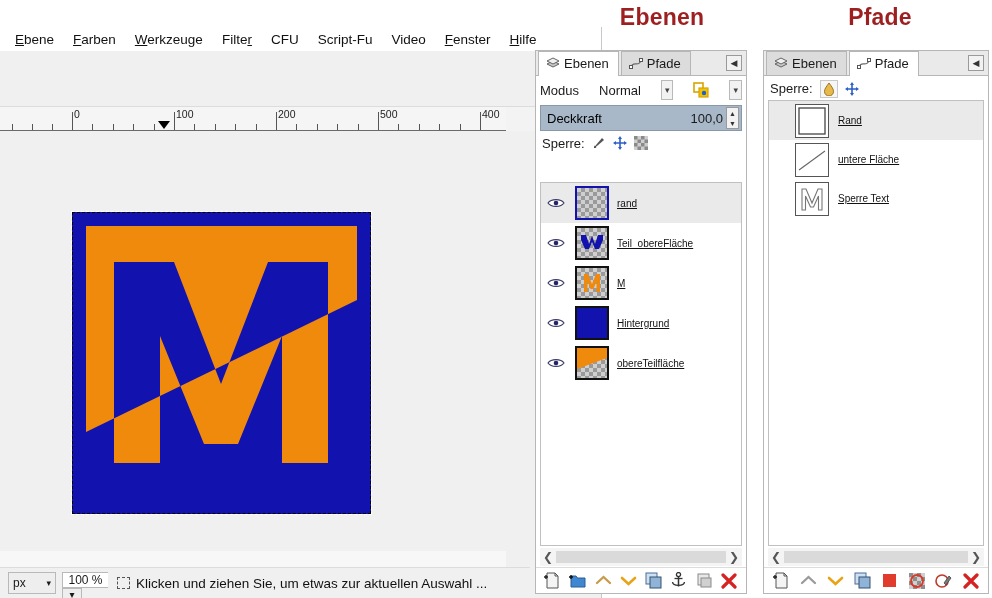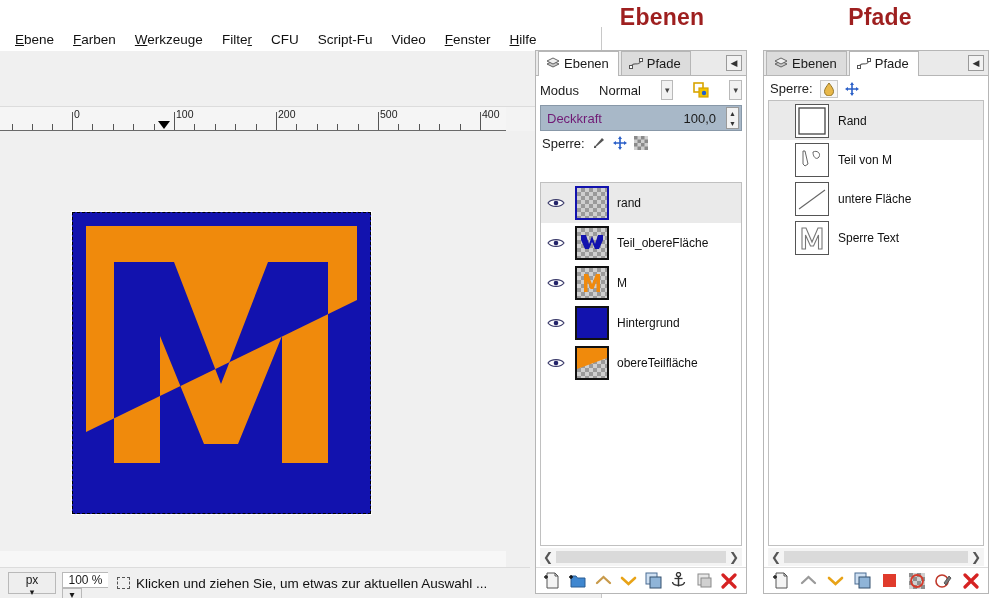--- a/index.html
+++ b/index.html
@@ -110,21 +110,20 @@
   
   .statusbar {
     position: absolute; left: 0; bottom: 0; width: 530px; height: 31px;
     background: #f0f0f0; display: flex; align-items: center;
     border-top: 1px solid #dcdcdc; padding-left: 8px; gap: 6px;
   }
   .unitbox {
     width: 48px; height: 22px; background: #eeeeee; border: 1px solid #b9b9b9;
     display: flex; align-items: center; padding: 0 4px; font-size: 12px;
     justify-content: space-between;
-    flex-direction: column;
   }
   .zoombox {
     height: 22px; display: flex; align-items: stretch; flex-direction: column;
   }
   .zoomval {
     width: 46px; background: #fff; border: 1px solid #b9b9b9; border-right: 0;
     display: flex; align-items: center; justify-content: center; font-size: 12px;
   }
   .zoomdrop {
     width: 20px; background: #eeeeee; border: 1px solid #b9b9b9;
@@ -175,22 +174,22 @@
   .link-btn {
     width: 22px; height: 20px; display: flex; align-items: center;
     justify-content: center;
   }
 
   .opacityrow {
     height: 26px; margin: 1px 4px 0 4px; background: #a8b8c8;
     border: 1px solid #8898a8; display: flex; align-items: center;
     padding: 0 2px 0 6px; position: relative;
   }
-  .opacityrow .lbl { font-size: 13px; color: #701a75; }
-  .opacityrow .val { margin-left: auto; font-size: 13px; padding-right: 10px; }
+  .opacityrow .lbl { font-size: 13px; color: #000000; }
+  .opacityrow .val { margin-left: auto; font-size: 13px; padding-right: 3px; }
   .spinner {
     width: 13px; height: 22px; display: flex; flex-direction: column;
     border: 1px solid #9a9a9a; background: #f2f2f2;
   }
   .spinner div {
     flex: 1; display: flex; align-items: center; justify-content: center;
     font-size: 7px; color: #333;
   }
 
   .sperrerow {
@@ -216,21 +215,21 @@
   .thumb {
     width: 34px; height: 34px; flex: 0 0 34px; position: relative;
     background-image:
       linear-gradient(45deg, #9a9a9a 25%, transparent 25%, transparent 75%, #9a9a9a 75%),
       linear-gradient(45deg, #9a9a9a 25%, #cfcfcf 25%, #cfcfcf 75%, #9a9a9a 75%);
     background-size: 8px 8px;
     background-position: 0 0, 4px 4px;
   }
   .thumb.border-blue { border: 2px solid #1212ae; }
   .thumb.border-dark { border: 2px solid #111; }
-  .rowlabel { font-size: 12px; color: #111; white-space: nowrap; }
+  .rowlabel { font-size: 10px; color: #111; white-space: nowrap; text-decoration: underline; }
 
   .pathrow {
     display: flex; align-items: center; height: 39px; padding-left: 26px;
     gap: 9px; cursor: default;
   }
   .pathrow.selected { background: #eaeaea; }
   .paththumb {
     width: 34px; height: 34px; flex: 0 0 34px; background: #fff;
     border: 1px solid #555; position: relative; overflow: hidden;
   }
@@ -608,29 +607,20 @@
         <div class="paththumb">
           <svg width="32" height="32" viewBox="0 0 32 32">
             <rect x="3" y="3" width="26" height="26" fill="none" stroke="#444" stroke-width="1.3"></rect>
           </svg>
         </div>
         <div class="rowlabel">Rand</div>
       </div>
       <div class="pathrow">
         <div class="paththumb">
           <svg width="32" height="32" viewBox="0 0 32 32">
-            <path d="M7 7 L9 7 L12 20 L9 22 L7 20 Z" fill="none" stroke="#666" stroke-width="1"></path>
-            <path d="M17 8 C21 6, 25 9, 23 13 C21 16, 17 14, 17 8 Z" fill="none" stroke="#666" stroke-width="1"></path>
-          </svg>
-        </div>
-        <div class="rowlabel">Teil von M</div>
-      </div>
-      <div class="pathrow">
-        <div class="paththumb">
-          <svg width="32" height="32" viewBox="0 0 32 32">
             <line x1="3" y1="26" x2="29" y2="7" stroke="#666" stroke-width="1.1"></line>
           </svg>
         </div>
         <div class="rowlabel">untere Fläche</div>
       </div>
       <div class="pathrow">
         <div class="paththumb">
           <svg width="32" height="32" viewBox="0 0 32 32">
             <path d="M6 6 H10 L16 20 L22 6 H26 V27 H22.5 V13 L17.5 24 H14.5 L9.5 13 V27 H6 Z" fill="none" stroke="#777" stroke-width="1.1"></path>
           </svg>

